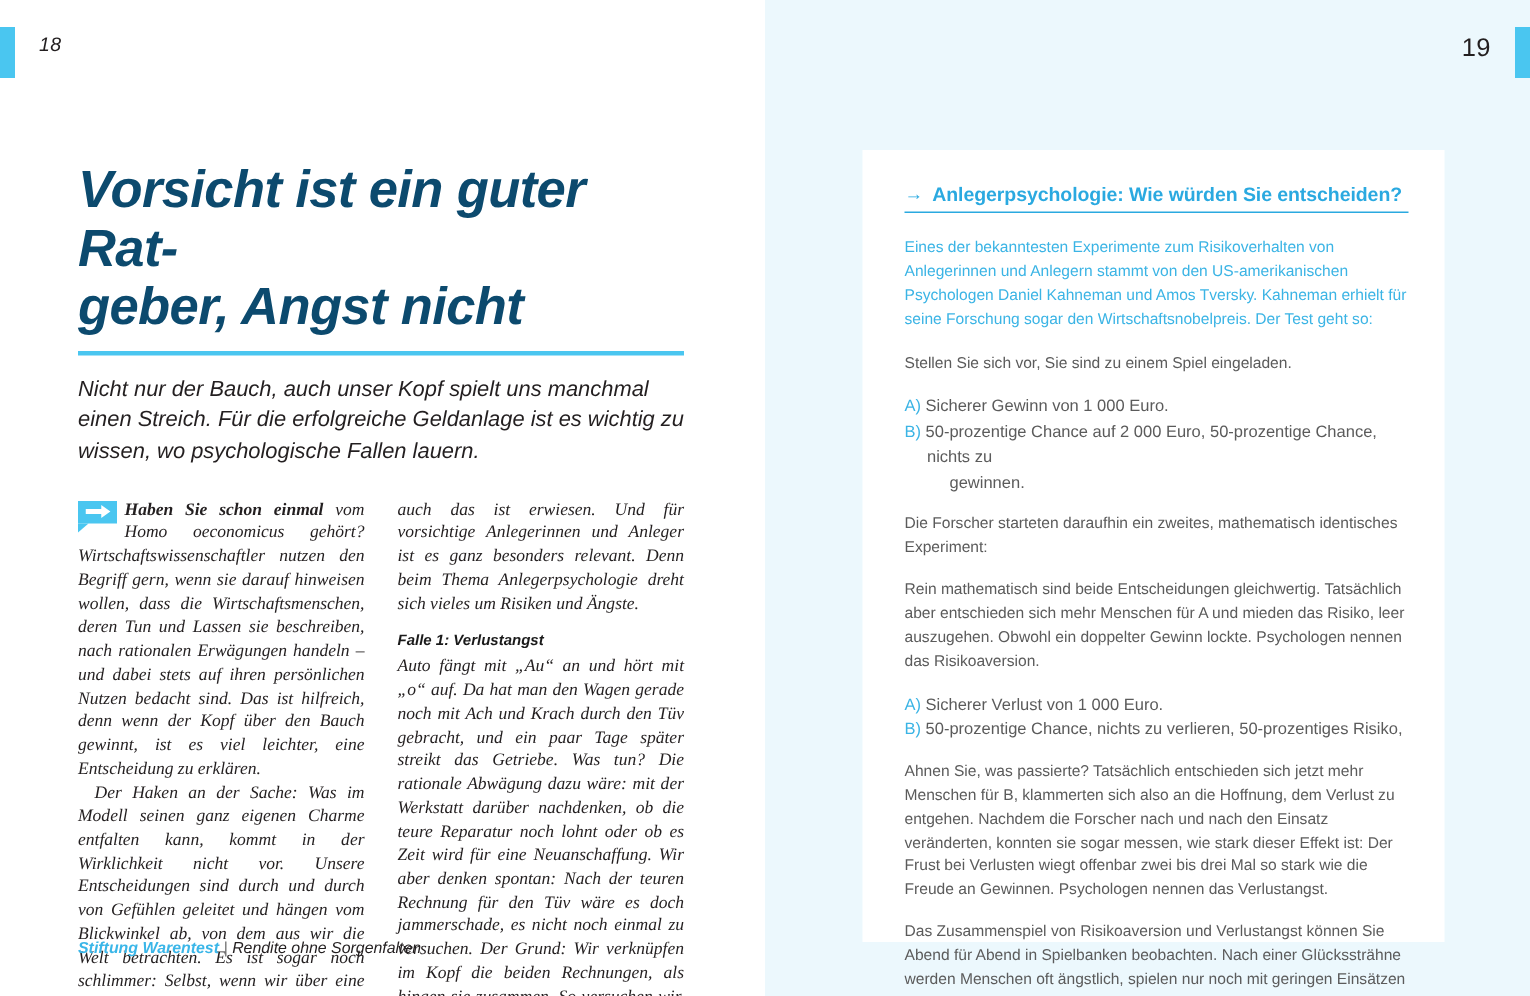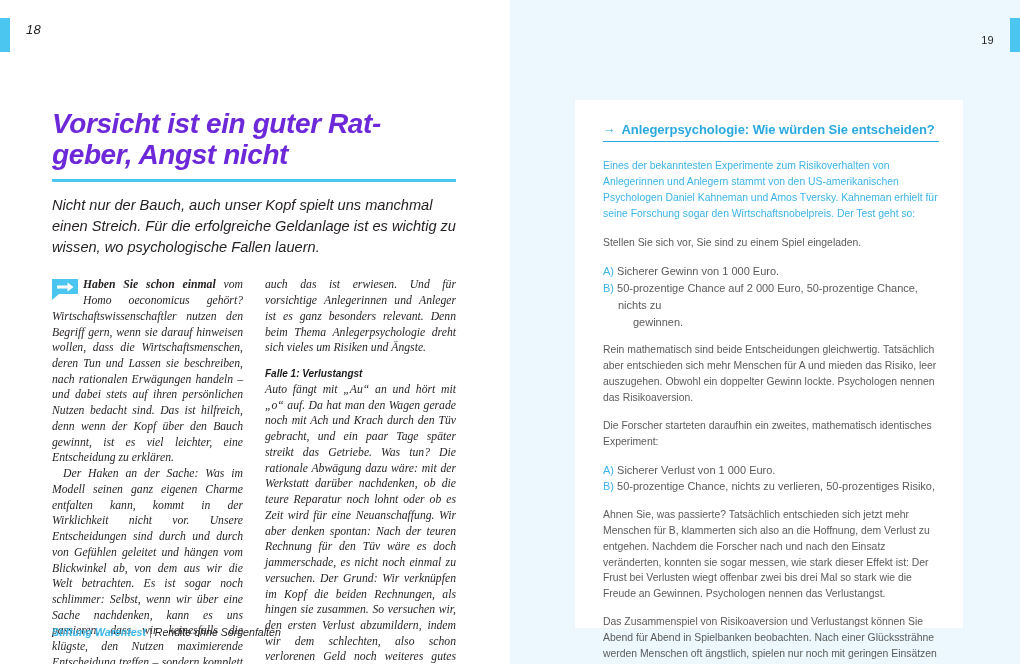--- a/index.html
+++ b/index.html
@@ -41,24 +41,24 @@
     color: #231f20;
     letter-spacing: .3px;
   }
   .left-body {
     position: absolute;
     left: 52px; top: 108px;
     width: 404px;
   }
   h1.headline {
     margin: 0;
-    font-size: 28px;
+    font-size: 35px;
     line-height: 1.11;
     font-weight: bold;
-    color: #6d28d9;
+    color: #0c4a6e;
     letter-spacing: -0.4px;
     font-family: "Liberation Sans", sans-serif;
   }
   .rule {
     margin-top: 9px;
     width: 100%;
     height: 3px;
     background: #4ac6f0;
   }
   .standfirst {
@@ -151,24 +151,23 @@
   }
   .edge-tab-right {
     position: absolute;
     right: 0; top: 18px;
     width: 10px; height: 34px;
     background: #4ac6f0;
   }
   .folio-right {
     position: absolute;
     right: 26px; top: 22px;
-    font-size: 11px;
+    font-size: 17px;
     color: #231f20;
     letter-spacing: .3px;
-    margin-top: 12px;
   }
   .white-card {
     position: absolute;
     left: 65px; top: 100px;
     width: 388px;
     height: 528px;
     background: #ffffff;
   }
   .card-inner {
     padding: 22px 24px 0 28px;
@@ -302,23 +301,23 @@
               <span class="tag">A)</span>
               <span>Sicherer Gewinn von 1 000 Euro.</span>
             </div>
             <div class="opt">
               <span class="tag">B)</span>
               <span>50-prozentige Chance auf 2 000 Euro, 50-prozentige Chance, nichts zu</span>
               <span class="cont">gewinnen.</span>
             </div>
           </div>
 
+          <p>Die Forscher starteten daraufhin ein zweites, mathematisch identisches Experiment:</p>
+
           <p>Rein mathematisch sind beide Entscheidungen gleichwertig. Tatsächlich aber entschieden sich mehr Menschen für A und mieden das Risiko, leer auszugehen. Obwohl ein doppelter Gewinn lockte. Psychologen nennen das Risikoaversion.</p>
-
-          <p>Die Forscher starteten daraufhin ein zweites, mathematisch identisches Experiment:</p>
 
           <div class="optlist">
             <div class="opt">
               <span class="tag">A)</span>
               <span>Sicherer Verlust von 1 000 Euro.</span>
             </div>
             <div class="opt">
               <span class="tag">B)</span>
               <span>50-prozentige Chance, nichts zu verlieren, 50-prozentiges Risiko,</span>
             </div>

